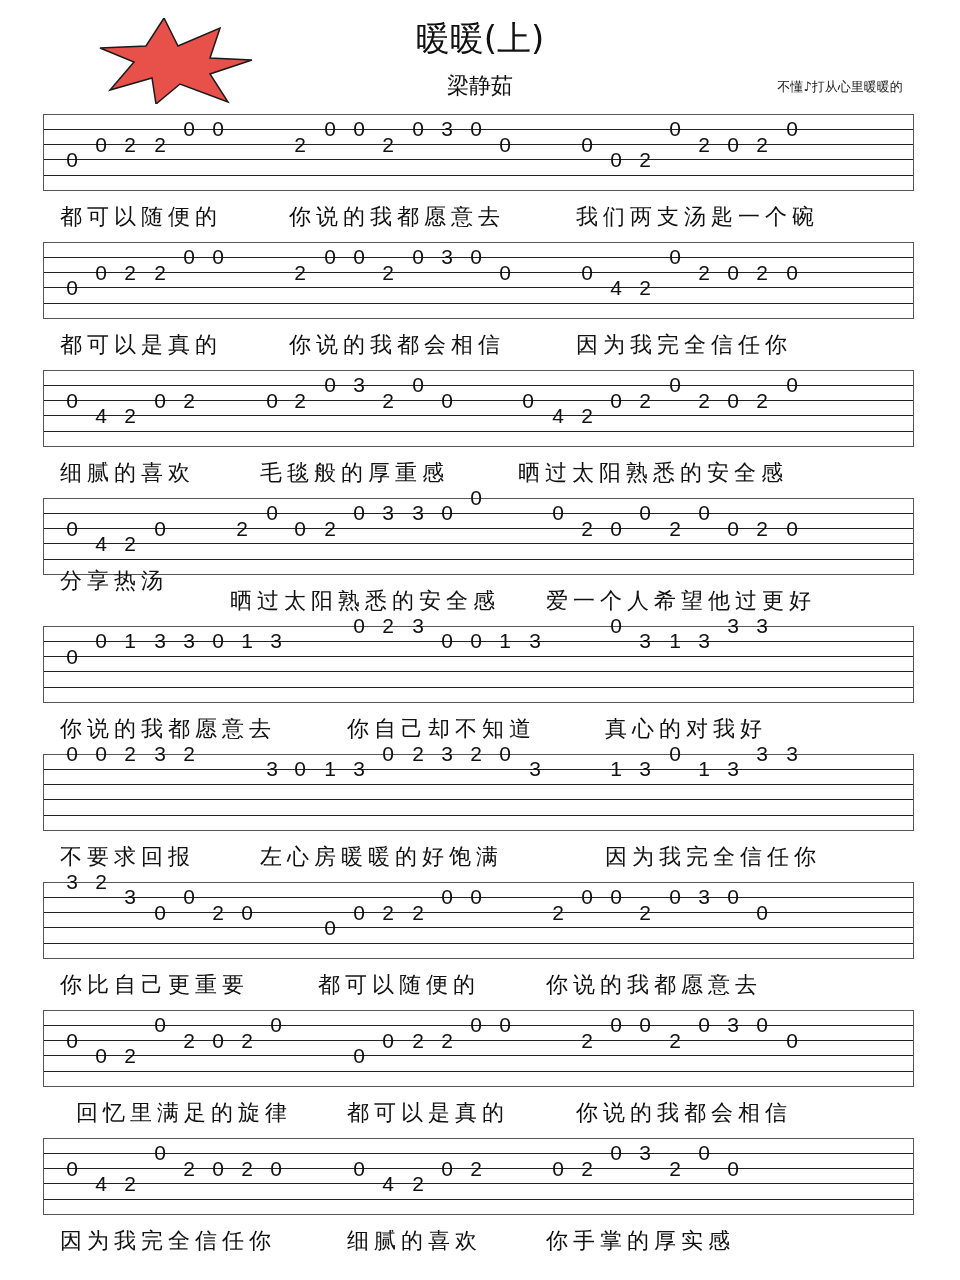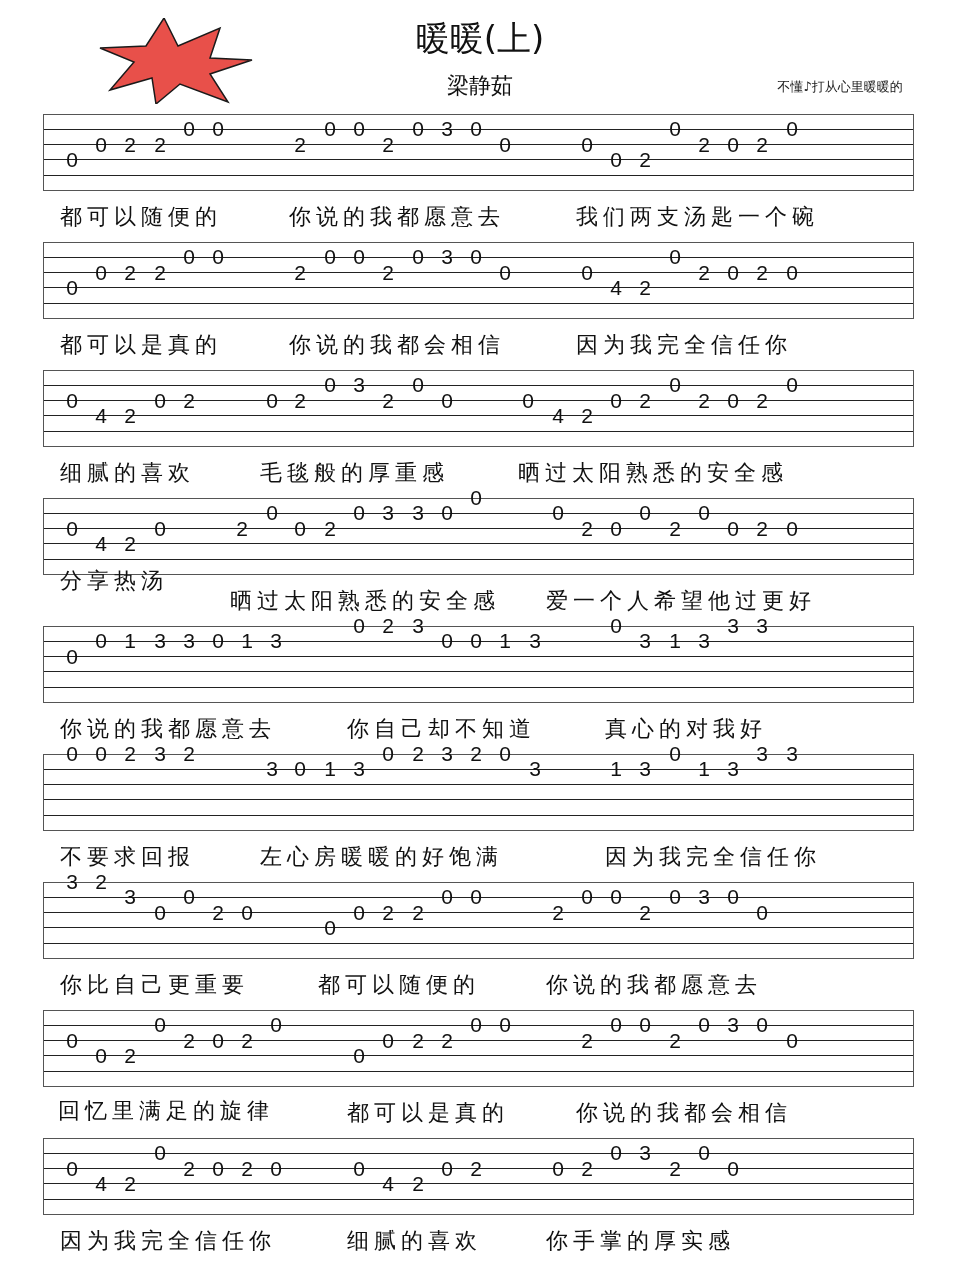--- a/index.html
+++ b/index.html
@@ -276,21 +276,21 @@
     <div class="note" style="left: 476px; top: 1015.3px;">0</div>
     <div class="note" style="left: 505px; top: 1015.3px;">0</div>
     <div class="note" style="left: 587px; top: 1030.6px;">2</div>
     <div class="note" style="left: 616px; top: 1015.3px;">0</div>
     <div class="note" style="left: 645px; top: 1015.3px;">0</div>
     <div class="note" style="left: 675px; top: 1030.6px;">2</div>
     <div class="note" style="left: 704px; top: 1015.3px;">0</div>
     <div class="note" style="left: 733px; top: 1015.3px;">3</div>
     <div class="note" style="left: 762px; top: 1015.3px;">0</div>
     <div class="note" style="left: 792px; top: 1030.6px;">0</div>
-    <div class="lyric" style="left: 58px; top: 1098px; font-family: Liberation Mono, monospace;">回忆里满足的旋律</div>
+    <div class="lyric" style="left: 76px; top: 1098px;">回忆里满足的旋律</div>
     <div class="lyric" style="left: 347px; top: 1098px;">都可以是真的</div>
     <div class="lyric" style="left: 576px; top: 1098px;">你说的我都会相信</div>
     <div class="staff" style="top: 1138px;">
       <div class="sline" style="top: 13.8px;"></div>
       <div class="sline" style="top: 29.1px;"></div>
       <div class="sline" style="top: 44.4px;"></div>
       <div class="sline" style="top: 59.7px;"></div>
     </div>
     <div class="note" style="left: 72px; top: 1158.6px;">0</div>
     <div class="note" style="left: 101px; top: 1173.9px;">4</div>

